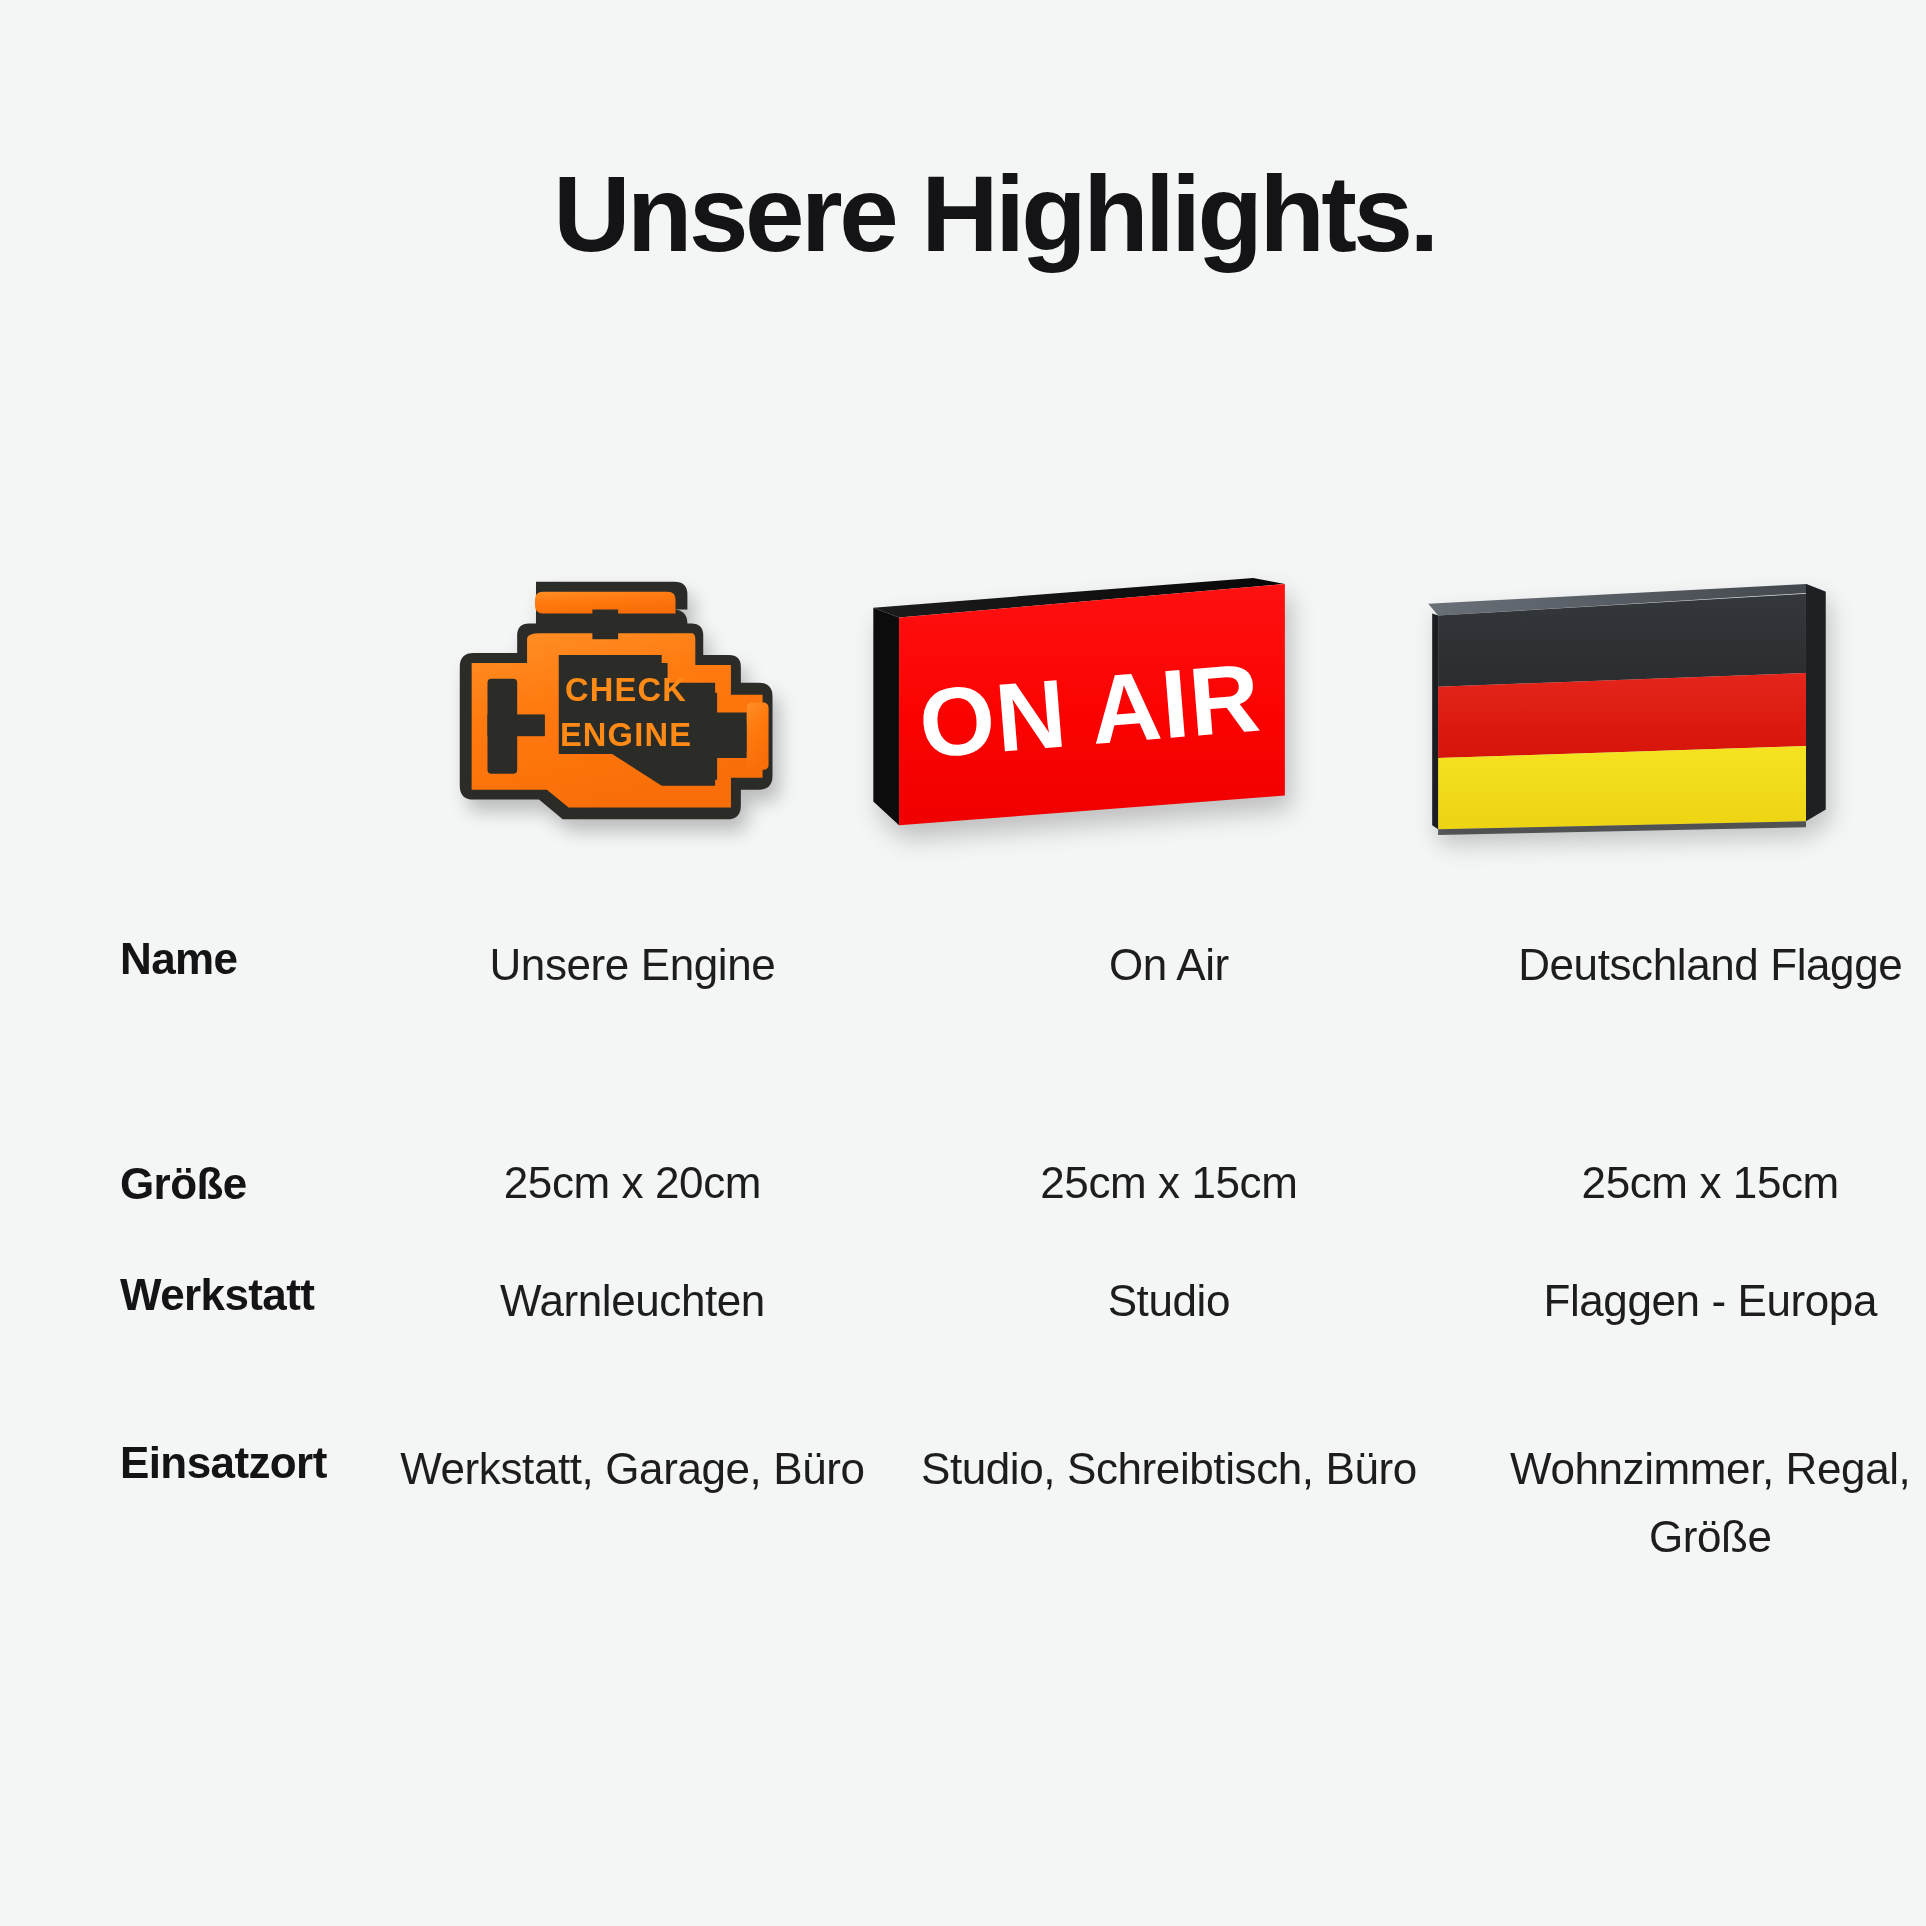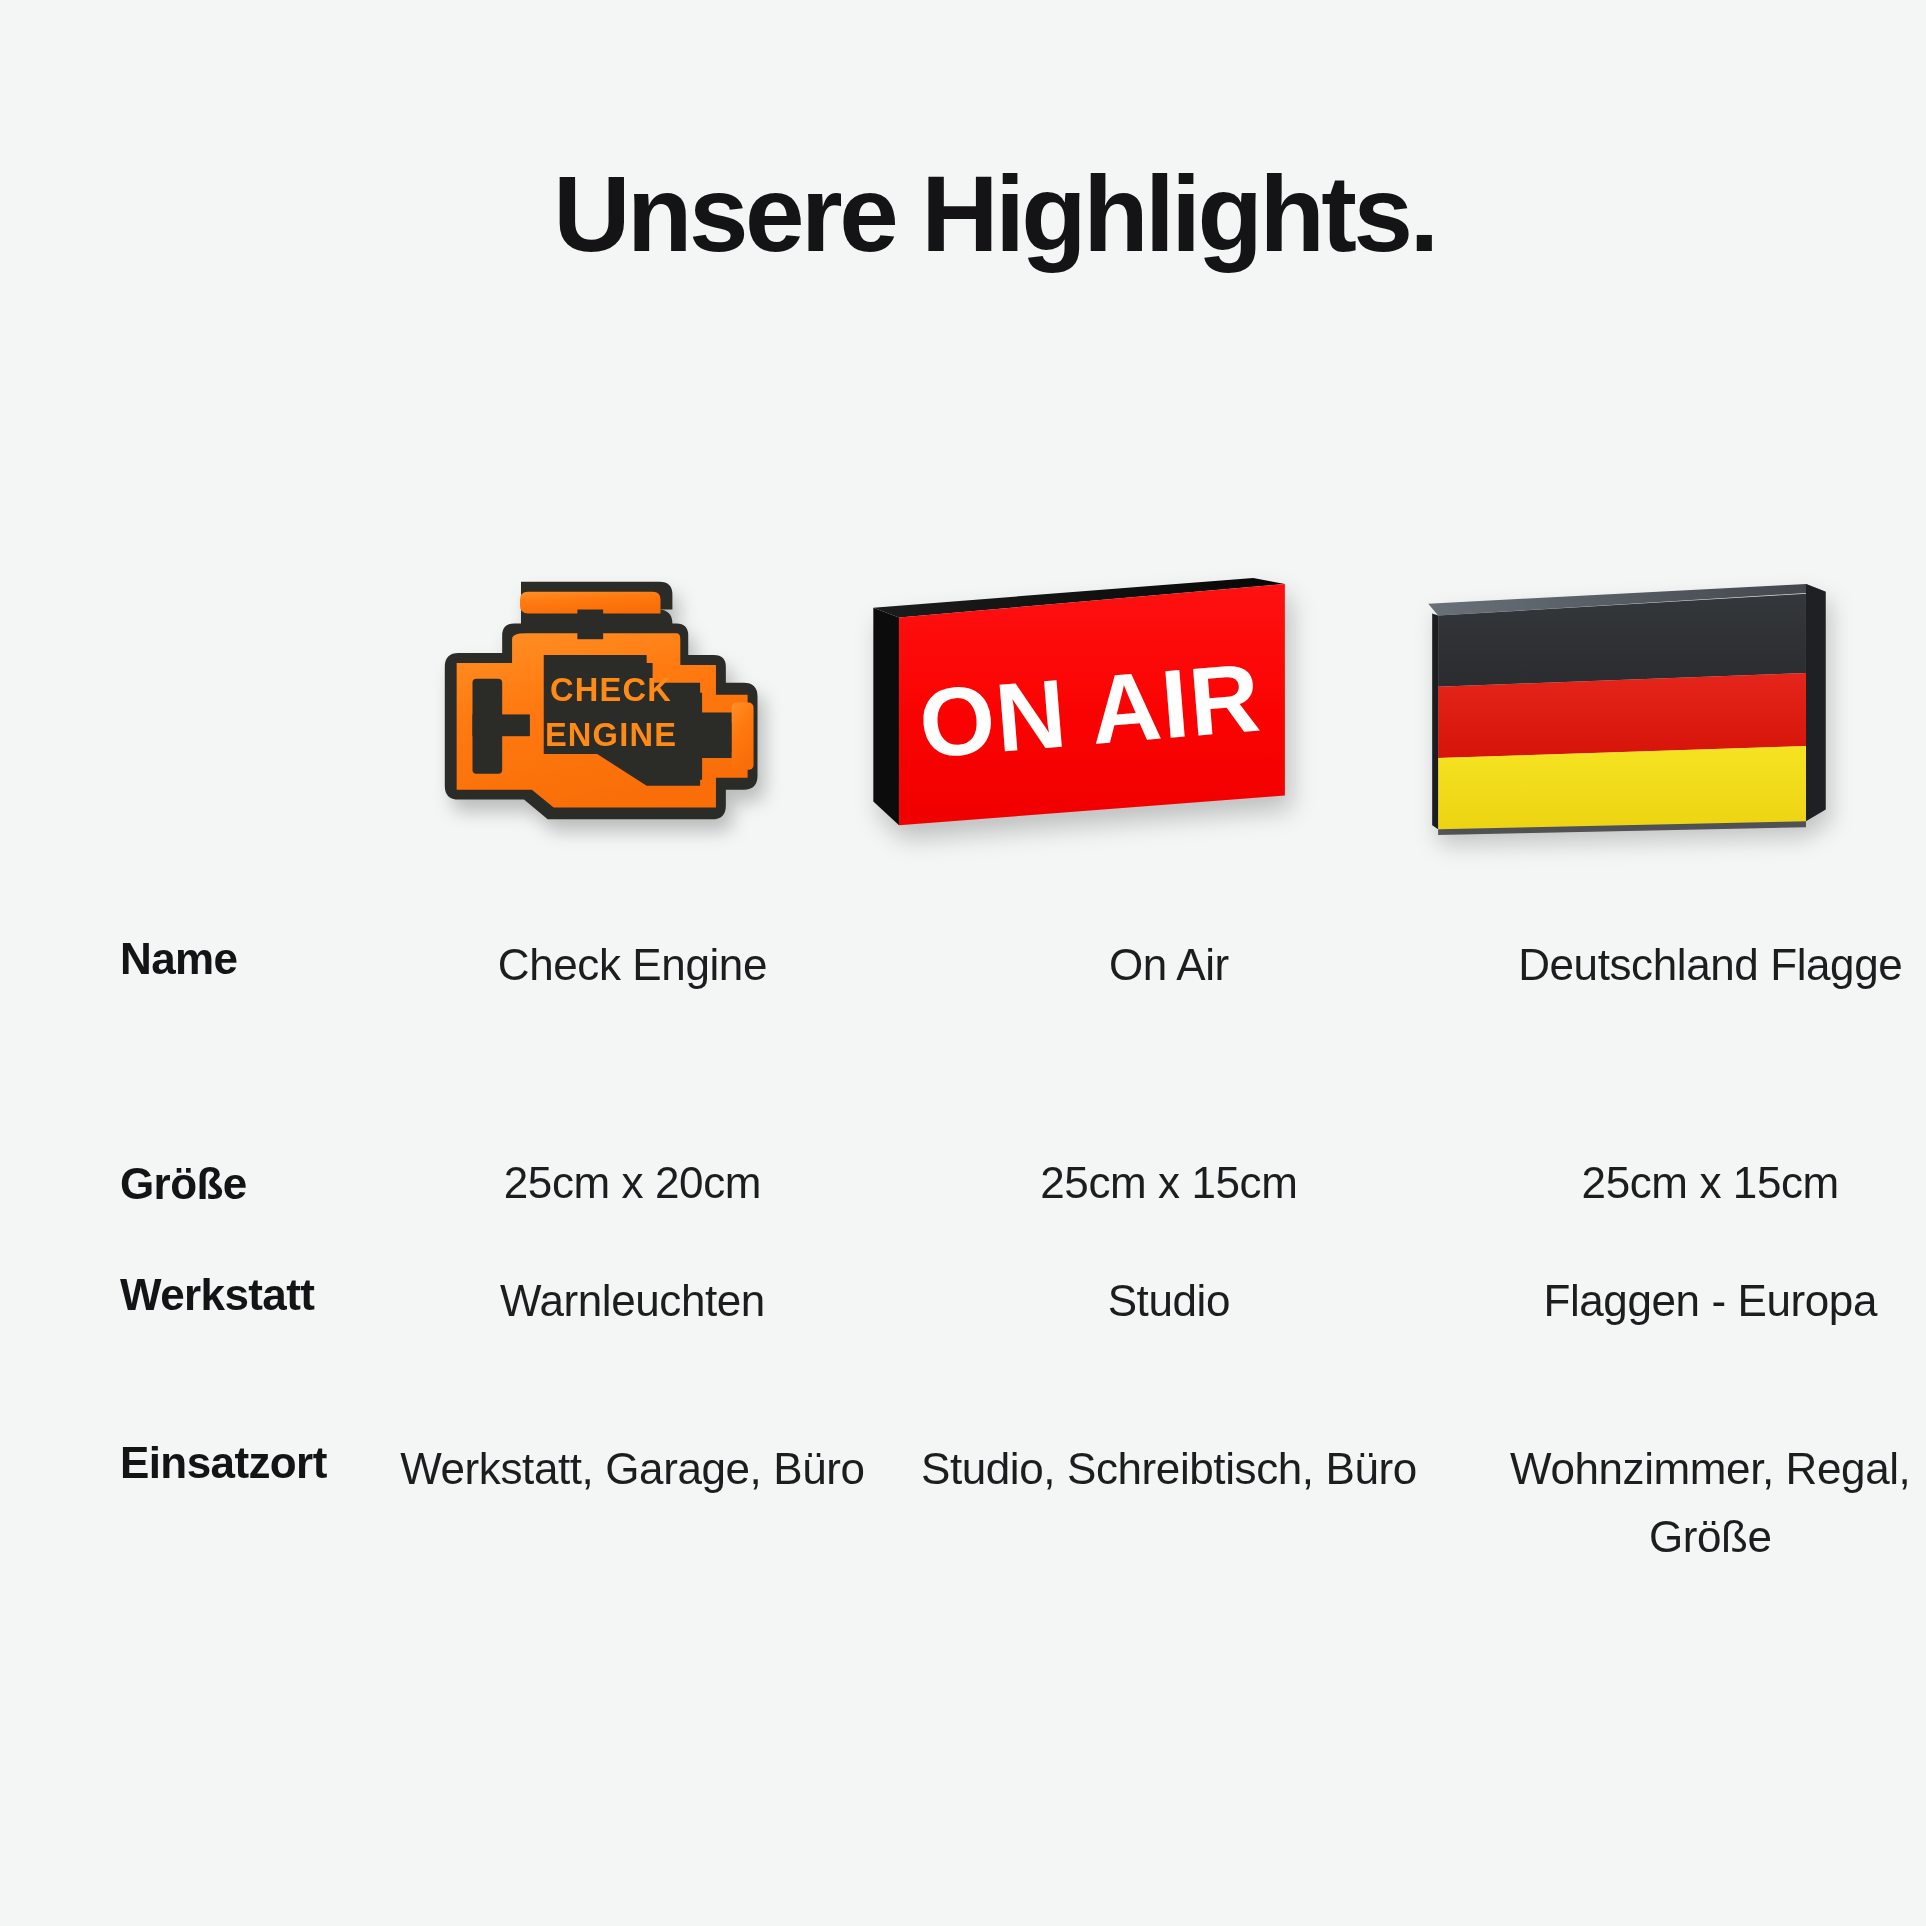--- a/index.html
+++ b/index.html
@@ -45,21 +45,21 @@
     top: 554px;
     left: 327px;
     width: 1544px;
     height: 317px;
   }
   .product-cell {
     position: absolute;
     top: 0;
     height: 317px;
   }
-  .cell-1 { left: 0;    width: 495px; text-align: center; }
+  .cell-1 { left: 15px;    width: 495px; text-align: center; }
   .cell-2 { left: 495px; width: 525px; }
   .cell-3 { left: 1040px; width: 505px; }
 
   
   .ce-wrap {
     position: absolute;
     left: 59px;
     top: 10px;
     width: 396px;
     height: 287px;
@@ -263,21 +263,21 @@
         </svg>
       </div>
     </div>
 
   </div>
 
   <div class="spec-table">
 
     <div class="spec-row row-name">
       <div class="cell-label">Name</div>
-      <div class="cell-val cv1">Check Engine</div>
+      <div class="cell-val cv1">Unsere Engine</div>
       <div class="cell-val cv2">On Air</div>
       <div class="cell-val cv3">Deutschland Flagge</div>
     </div>
 
     <div class="spec-row row-groesse">
       <div class="cell-label">Größe</div>
       <div class="cell-val cv1">25cm x 20cm</div>
       <div class="cell-val cv2">25cm x 15cm</div>
       <div class="cell-val cv3">25cm x 15cm</div>
     </div>

